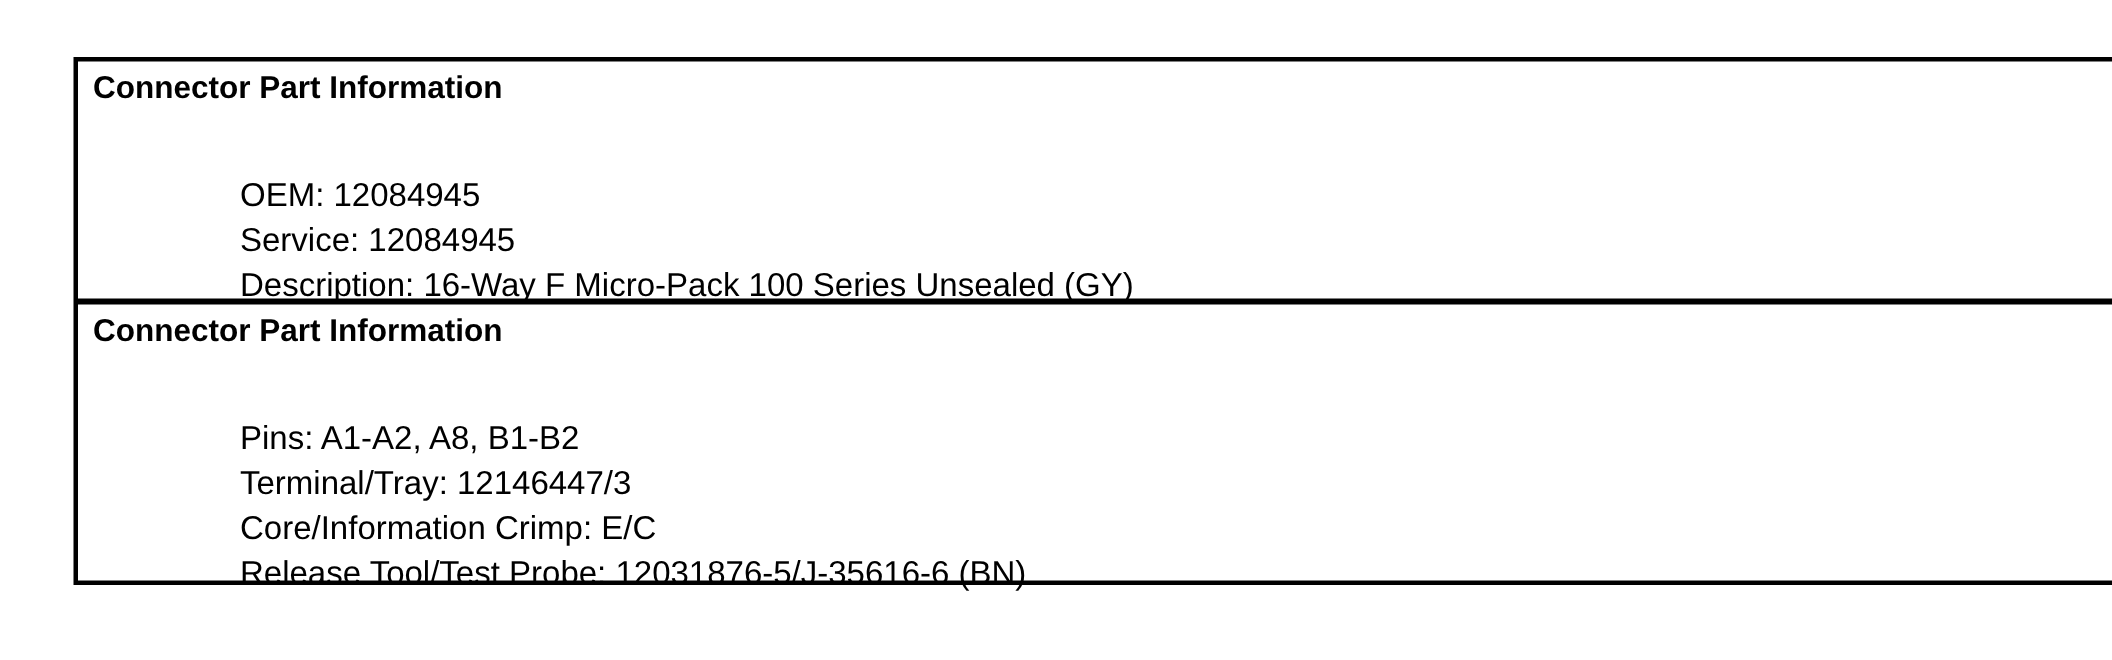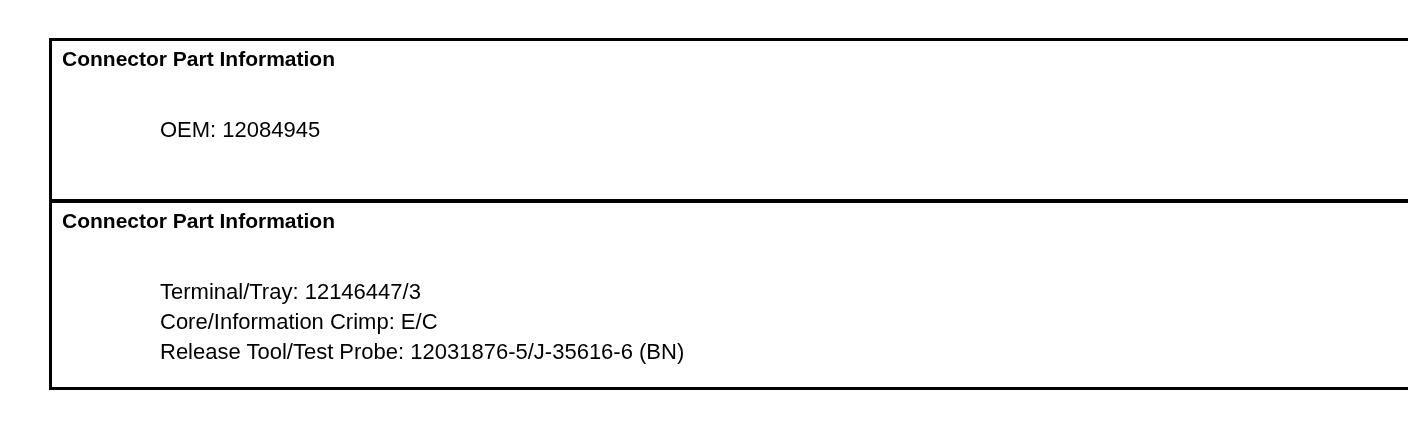--- a/index.html
+++ b/index.html
@@ -55,25 +55,28 @@
 </style>
 </head>
 <body>
 
 <div class="part-table">
 
   <section class="section connector">
     <h2 class="section-title">Connector Part Information</h2>
     <div class="detail-lines">
       <div class="detail-line">OEM: 12084945</div>
+      <div class="detail-line">Service: 12084945</div>
+      <div class="detail-line">Description: 16-Way F Micro-Pack 100 Series Unsealed (GY)</div>
     </div>
   </section>
 
   <section class="section terminal">
     <h2 class="section-title">Connector Part Information</h2>
     <div class="detail-lines">
+      <div class="detail-line">Pins: A1-A2, A8, B1-B2</div>
       <div class="detail-line">Terminal/Tray: 12146447/3</div>
       <div class="detail-line">Core/Information Crimp: E/C</div>
       <div class="detail-line">Release Tool/Test Probe: 12031876-5/J-35616-6 (BN)</div>
     </div>
   </section>
 
 </div>
 
 </body></html>

